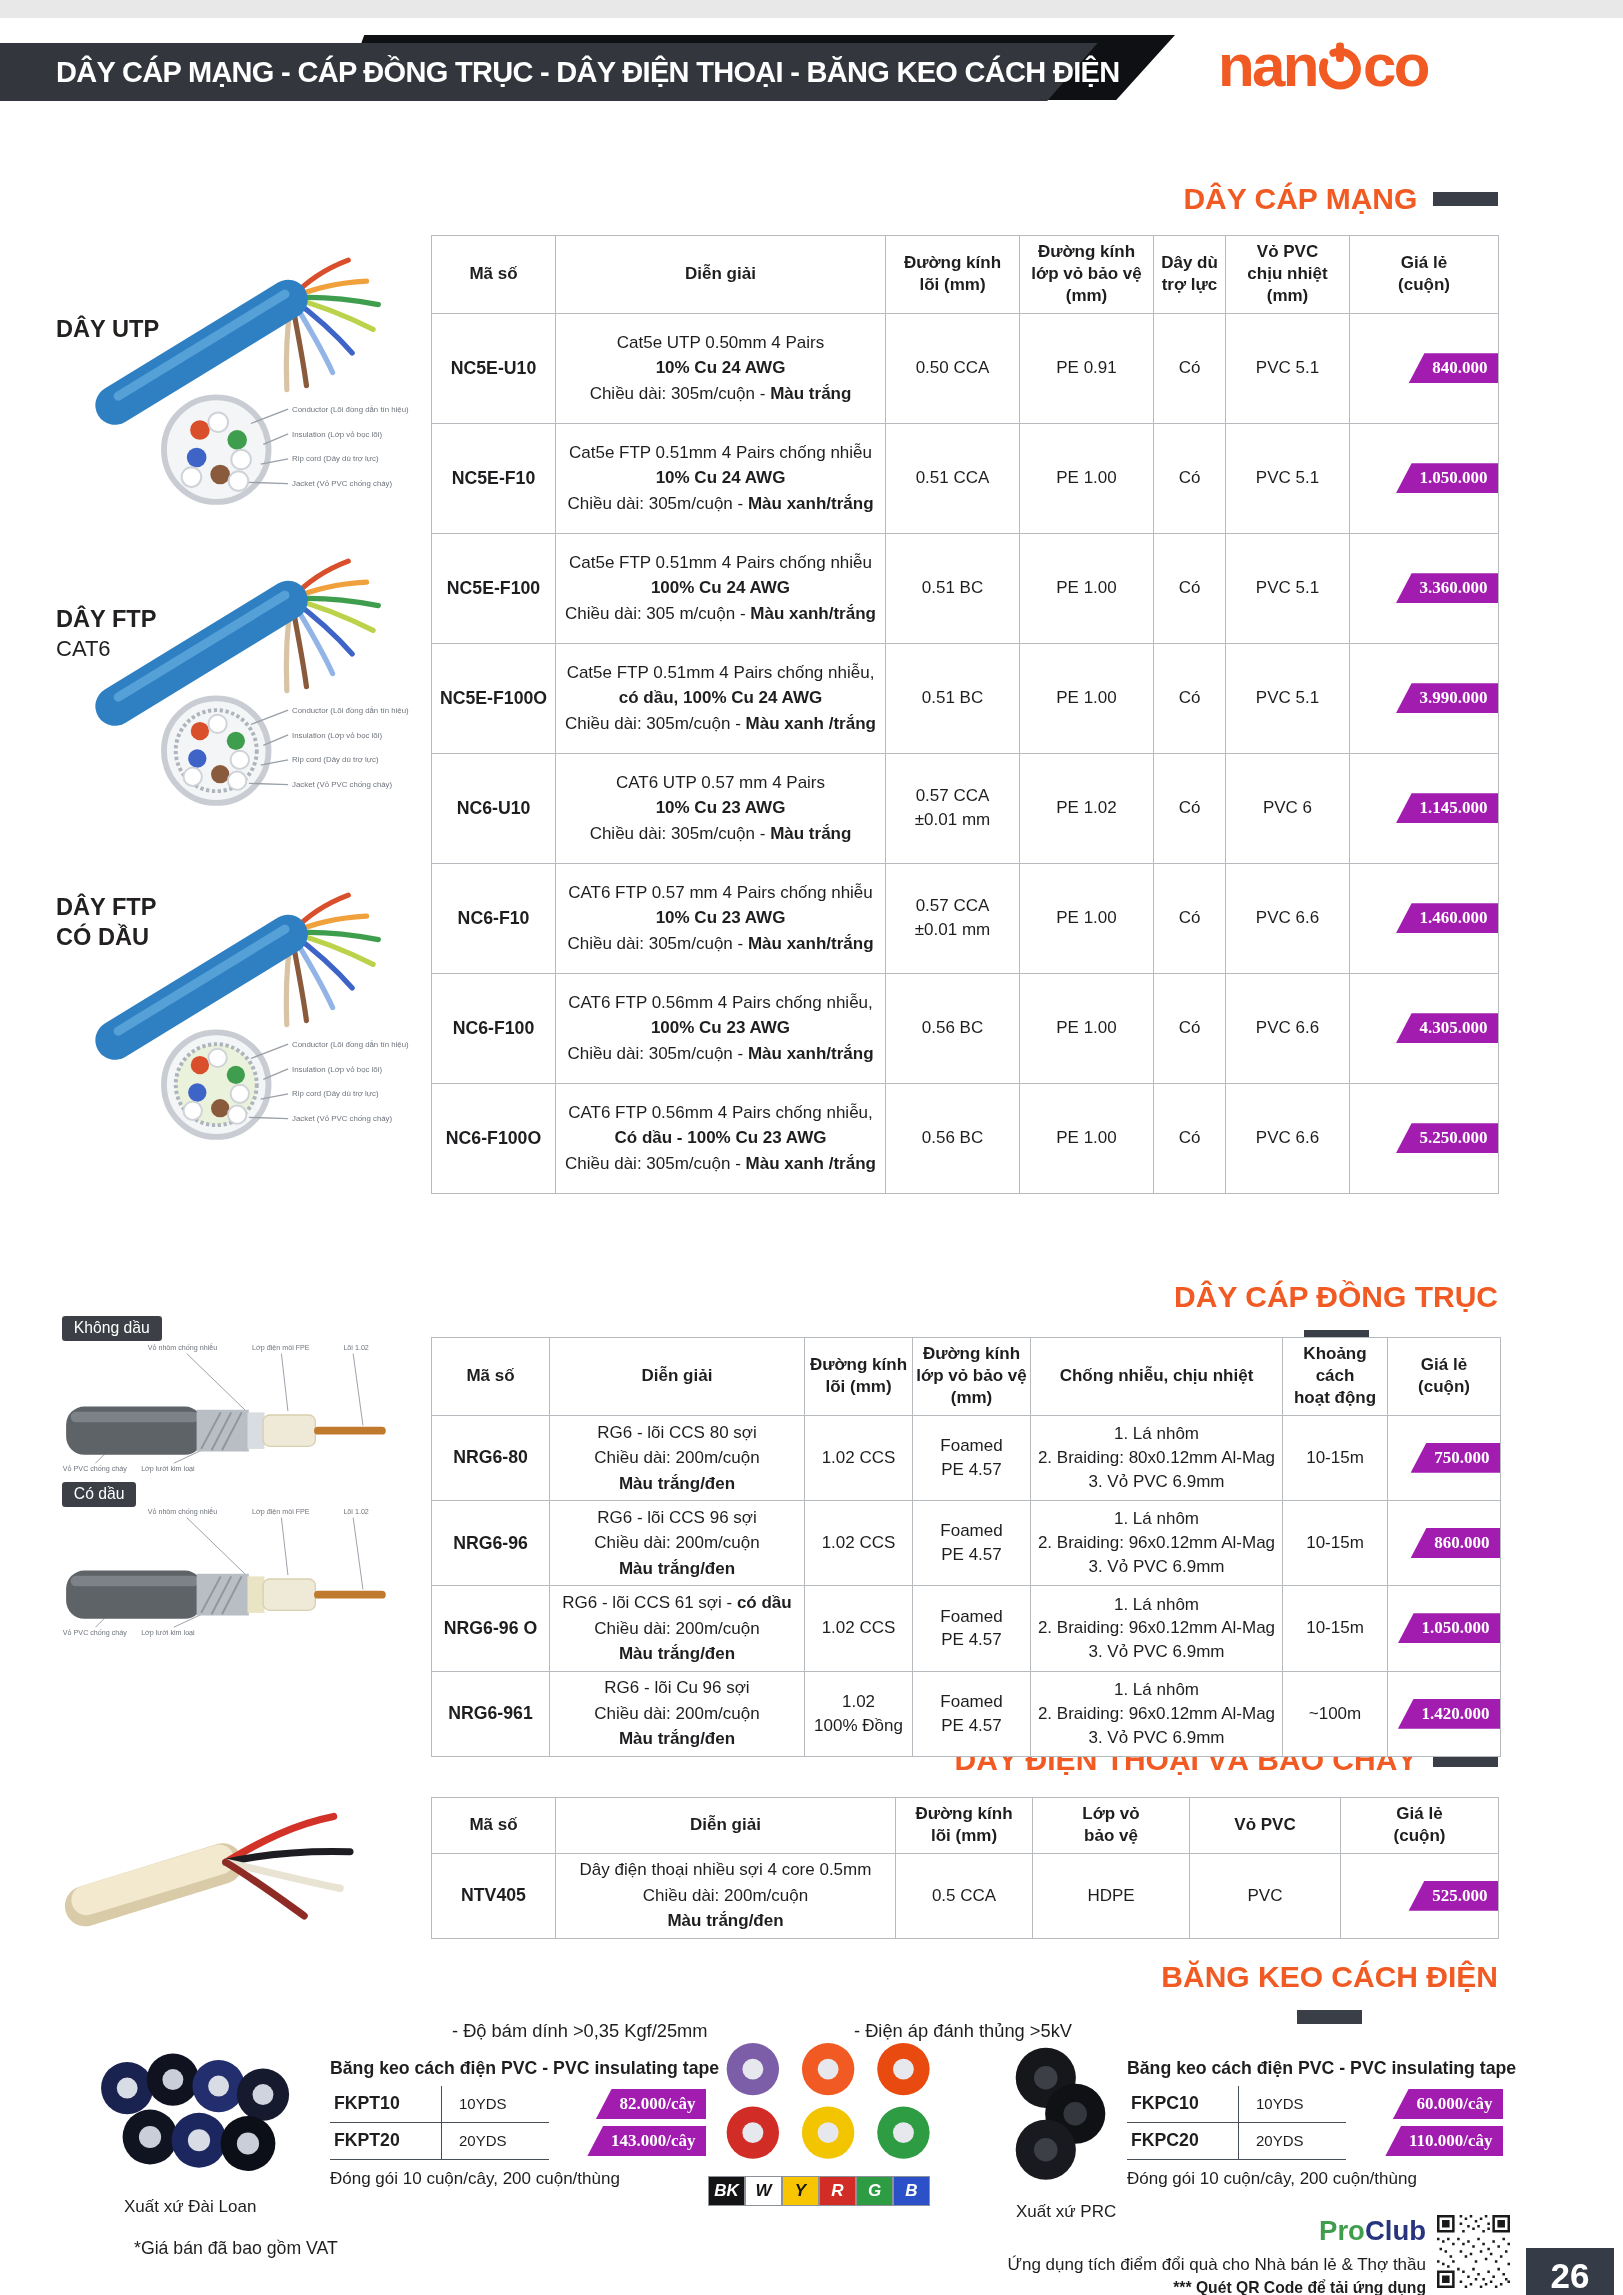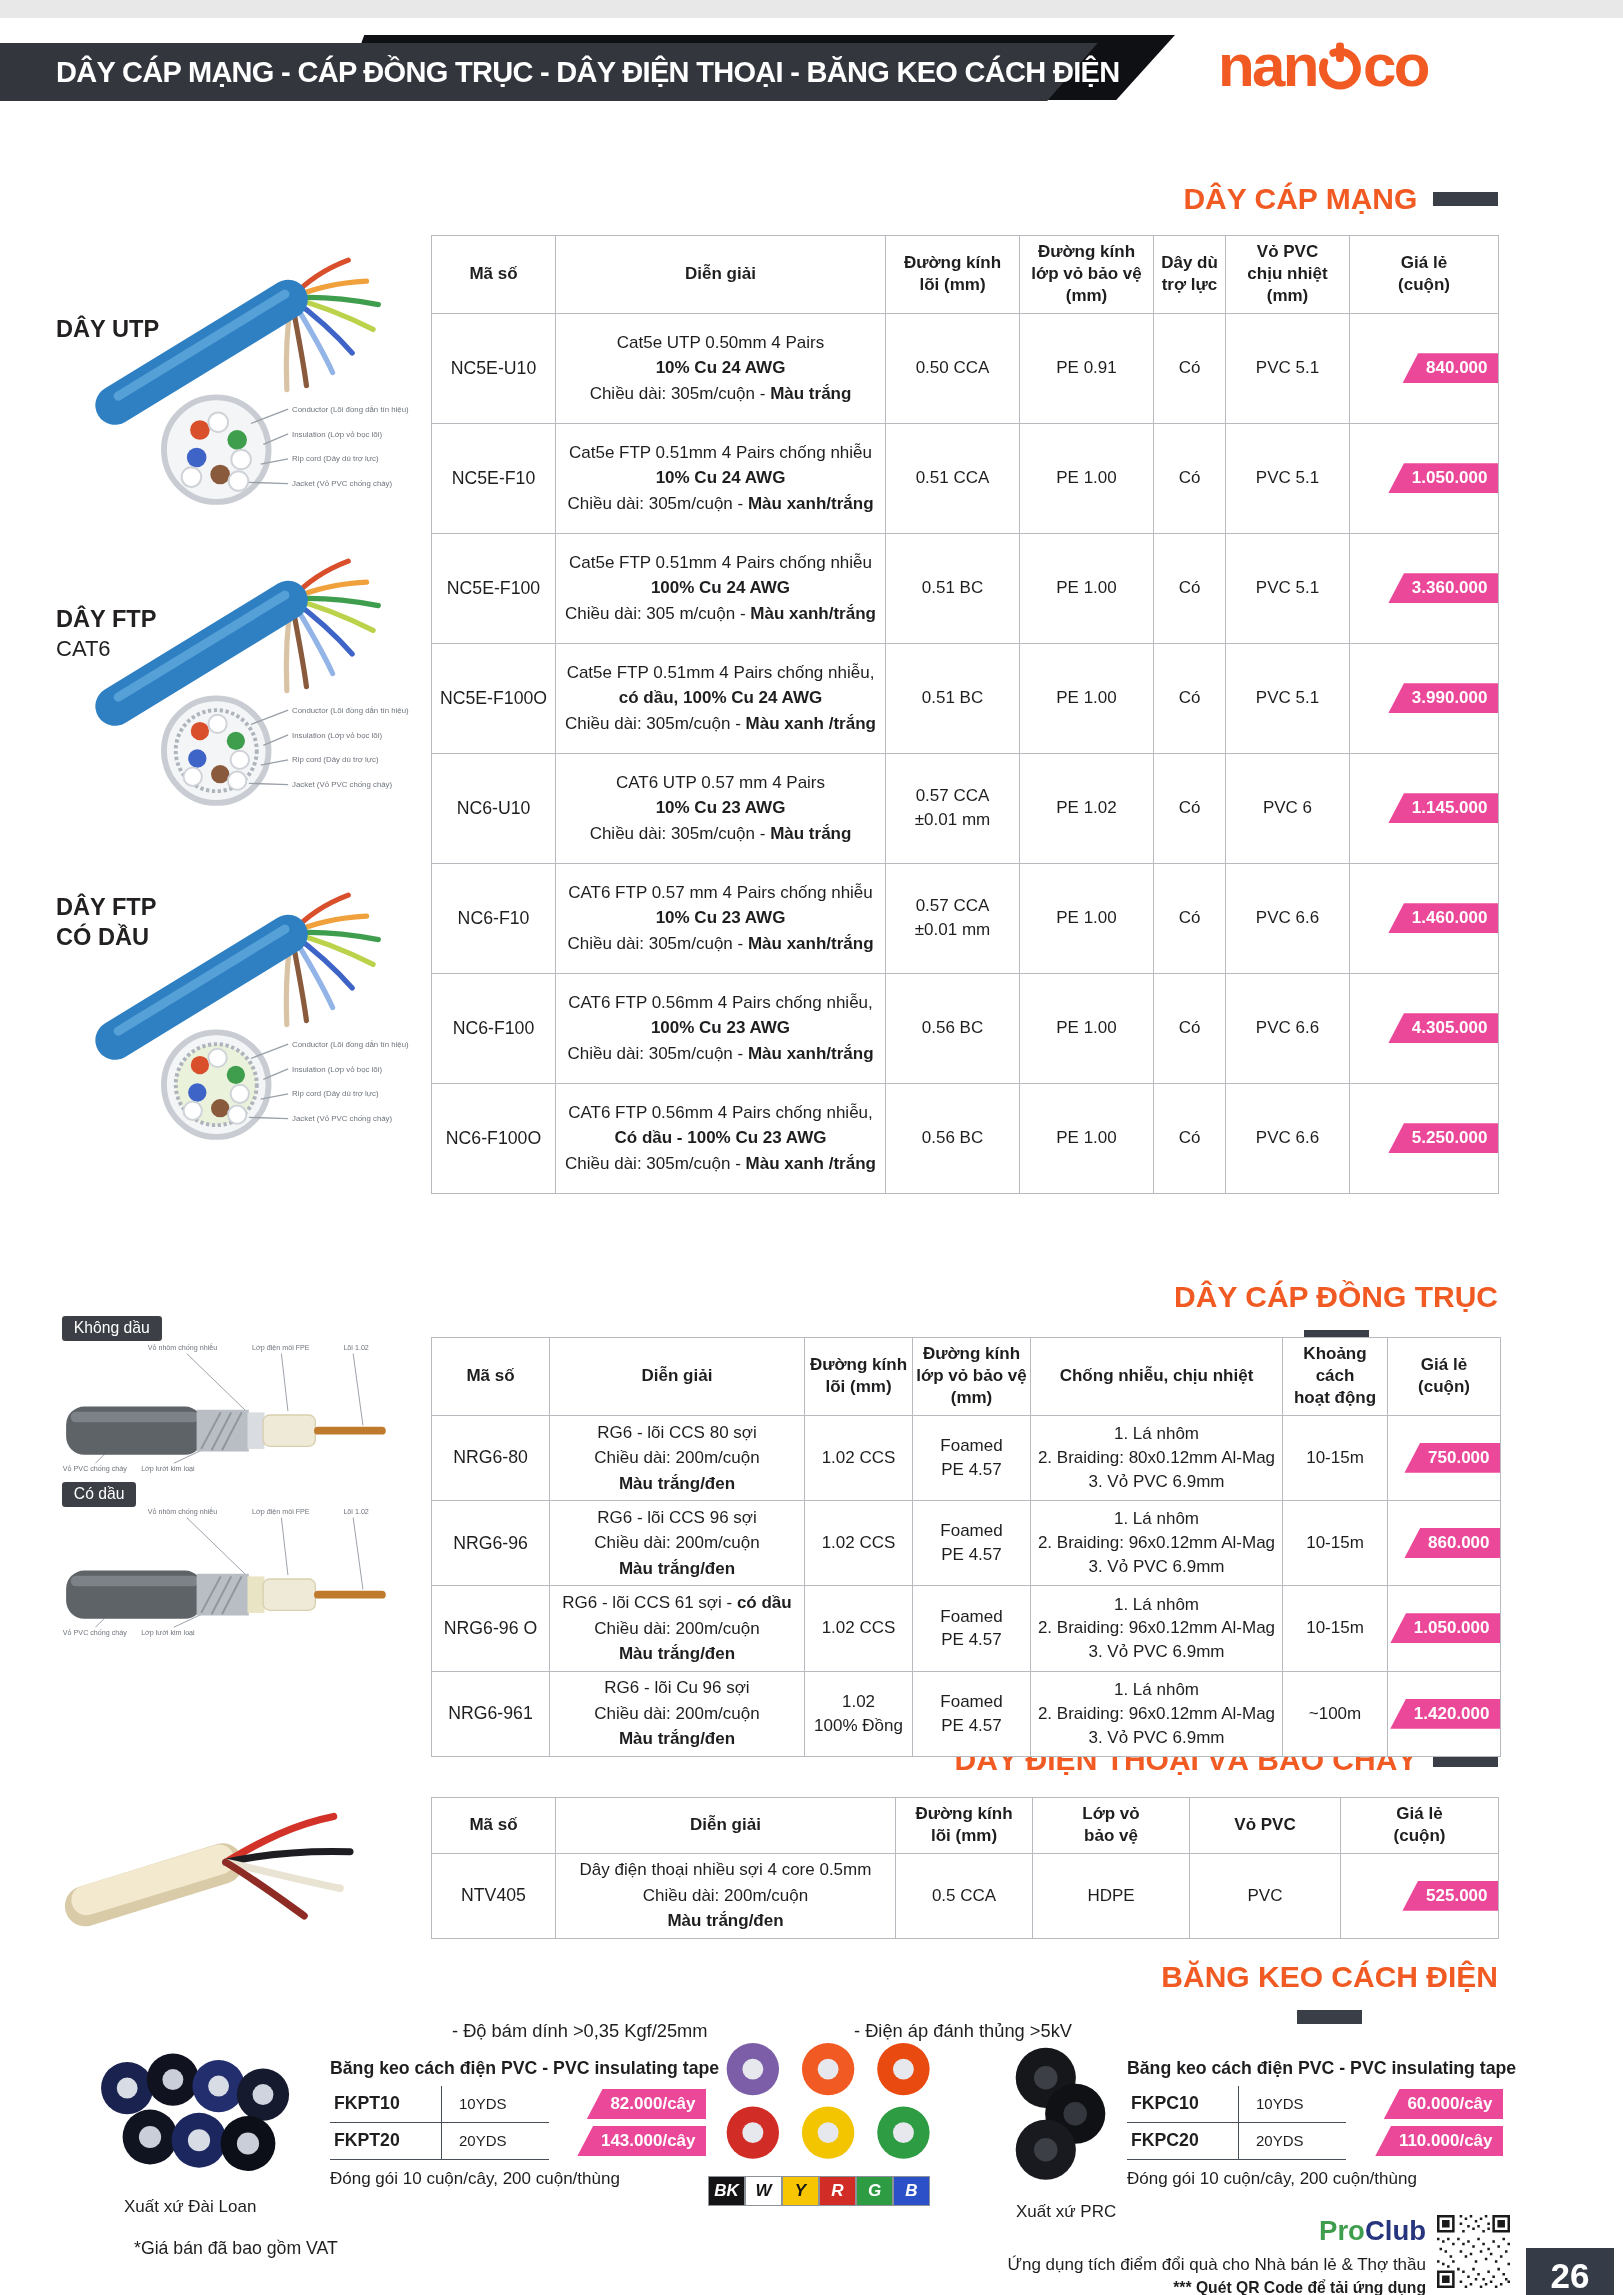--- a/index.html
+++ b/index.html
@@ -22,28 +22,28 @@
   .sec { display:flex; align-items:center; gap:15.7px; right:125px; }
   .sec h2 { color:#f15a22; font-size:30px; font-weight:bold; white-space:nowrap; }
   .sec .bar { width:65px; height:14.4px; background:#3a3f47; }
   .sec-network { top:164px; } .sec-coax { top:1262px;flex-direction:column; } .sec-phone { top:1725px; } .sec-tape { top:1942px;flex-direction:column; }
 
   
   .cat-table { border-collapse:collapse; table-layout:fixed; width:100%; background:#fff; }
   .cat-table th, .cat-table td { border:1px solid #b7babf; text-align:center; vertical-align:middle; }
   .cat-table th { font-size:17px; font-weight:bold; white-space:pre-line; line-height:1.3; padding:5.2px 2.6px; height:47px; }
   .cat-table td { font-size:17px; white-space:pre-line; line-height:1.4; padding:3.9px 5.2px; }
-  .cat-table td.code { font-weight:normal; font-size:17.7px; }
+  .cat-table td.code { font-weight:bold; font-size:17.7px; }
   .cat-table td.desc { font-size:17px; }
   .cat-table td.desc div { line-height:25.5px; }
   .b { font-weight:bold; }
   .cat-table td.price { padding:0; text-align:right; }
-  .badge { background:#ec4899; color:#ffffff; font-weight:bold; font-size:17px; height:30px; line-height:30px;
+  .badge { background:#a21caf; color:#ffffff; font-weight:bold; font-size:17px; height:30px; line-height:30px;
            padding:0 10.5px 0 23.6px; clip-path:polygon(15.7px 0,100% 0,100% 100%,0 100%); display:inline-block;
-           vertical-align:middle; white-space:nowrap; }
+           vertical-align:middle; white-space:nowrap;font-family:Liberation Serif, serif; }
   .tbl1 { left:431px; top:217px; width:1068px; }
   .tbl2 { left:431px; top:1319px; width:1068px; }
   .tbl3 { left:431px; top:1779px; width:1068px; }
   .t1 tbody td { height:110px; }
   .t2 tbody td { height:73px; }
   .t3 tbody td { height:68px; }
 
   
   .side-label { font-size:23.6px; font-weight:bold; color:#232020; white-space:nowrap; }
   .side-sub   { font-size:22px; color:#232020; white-space:nowrap; }

